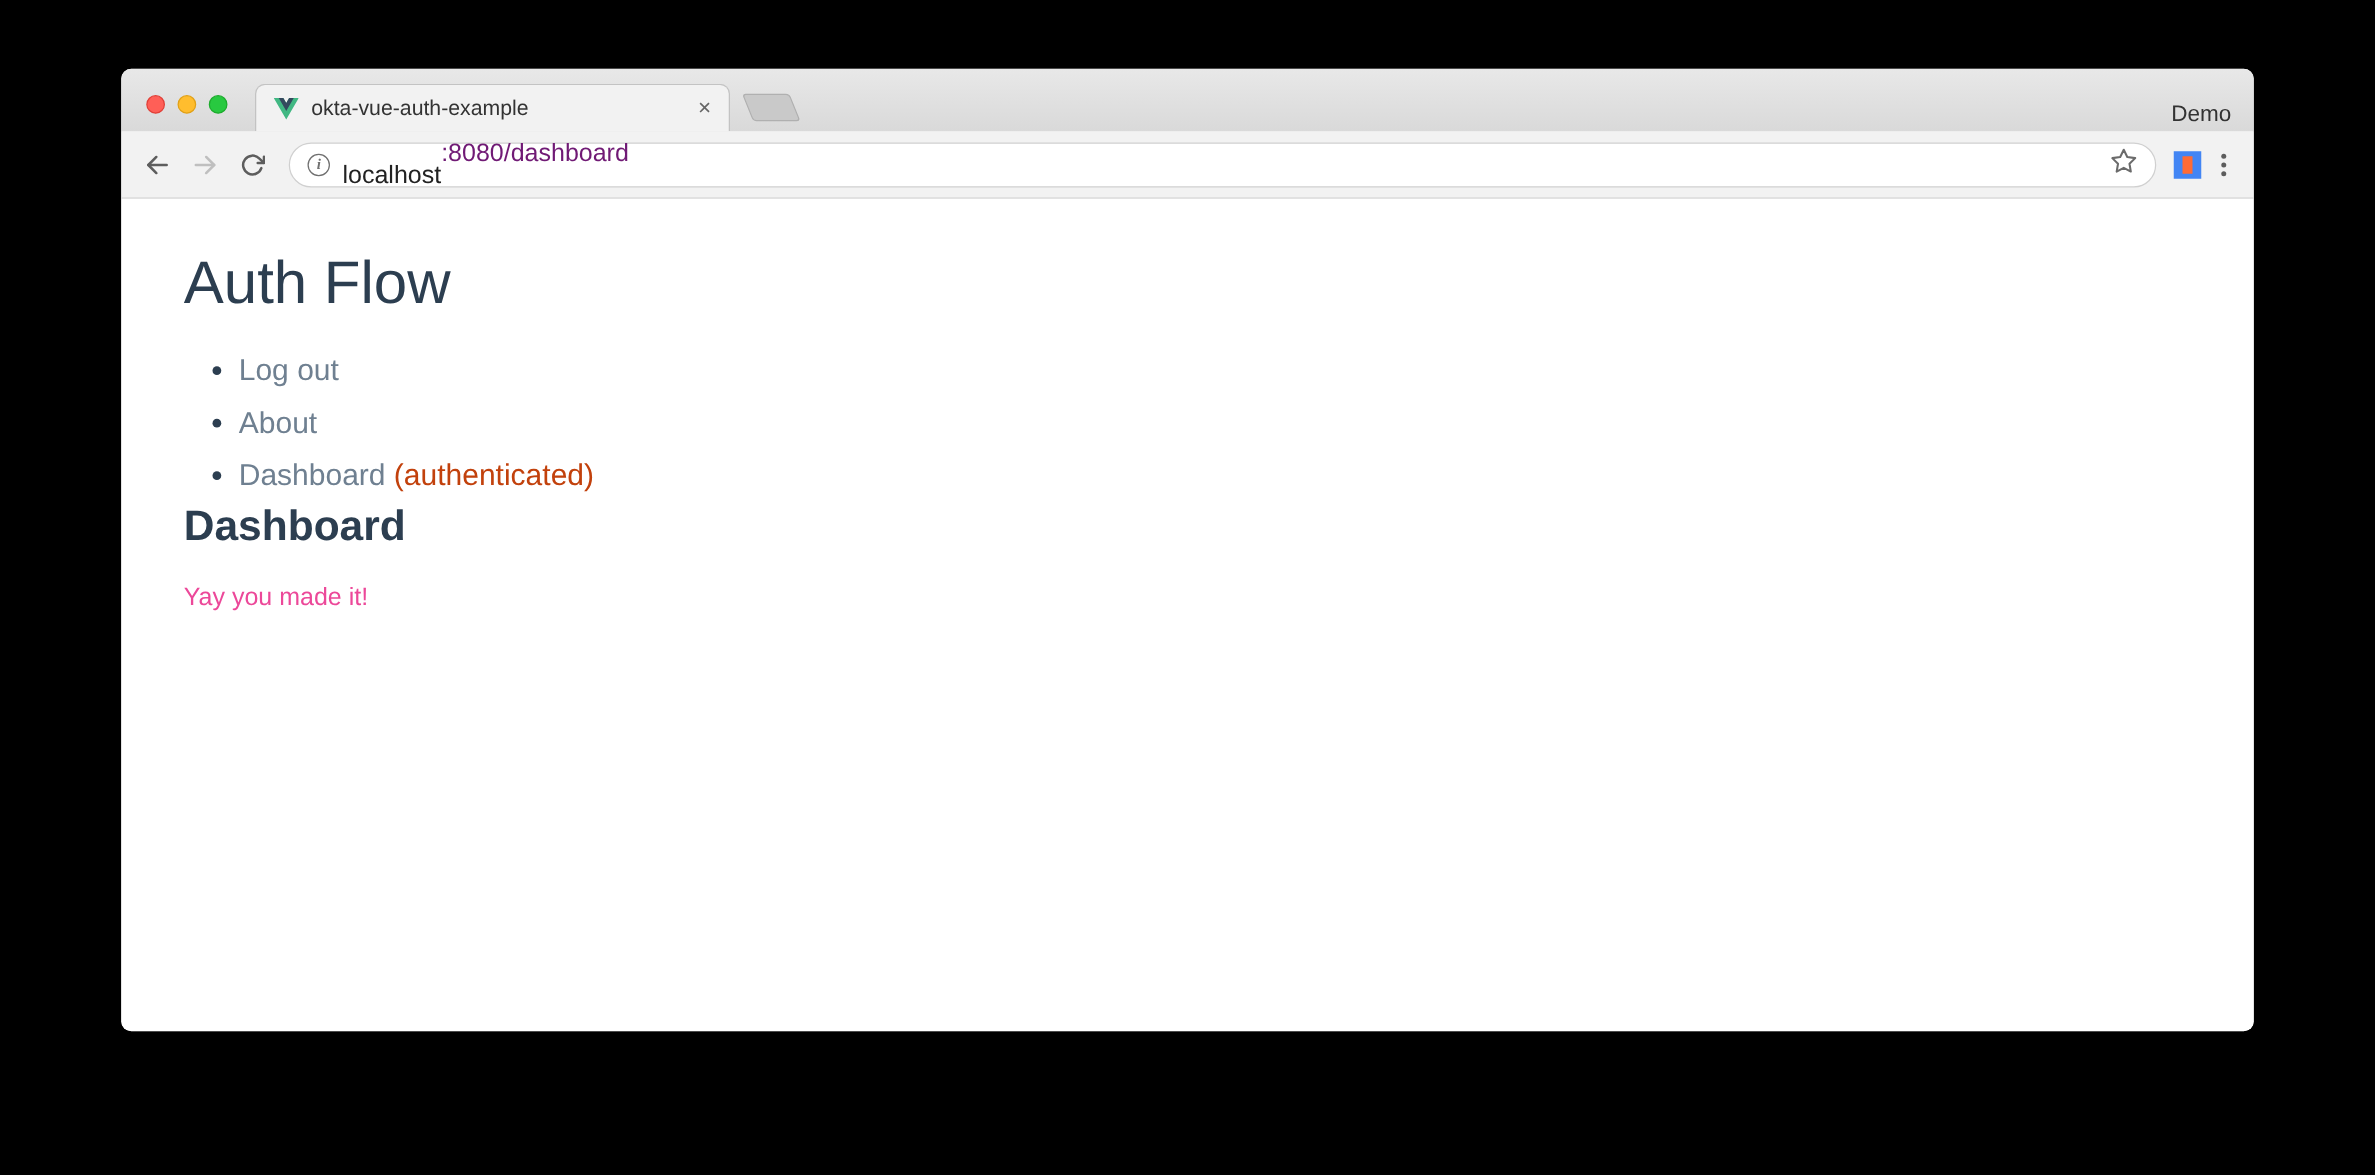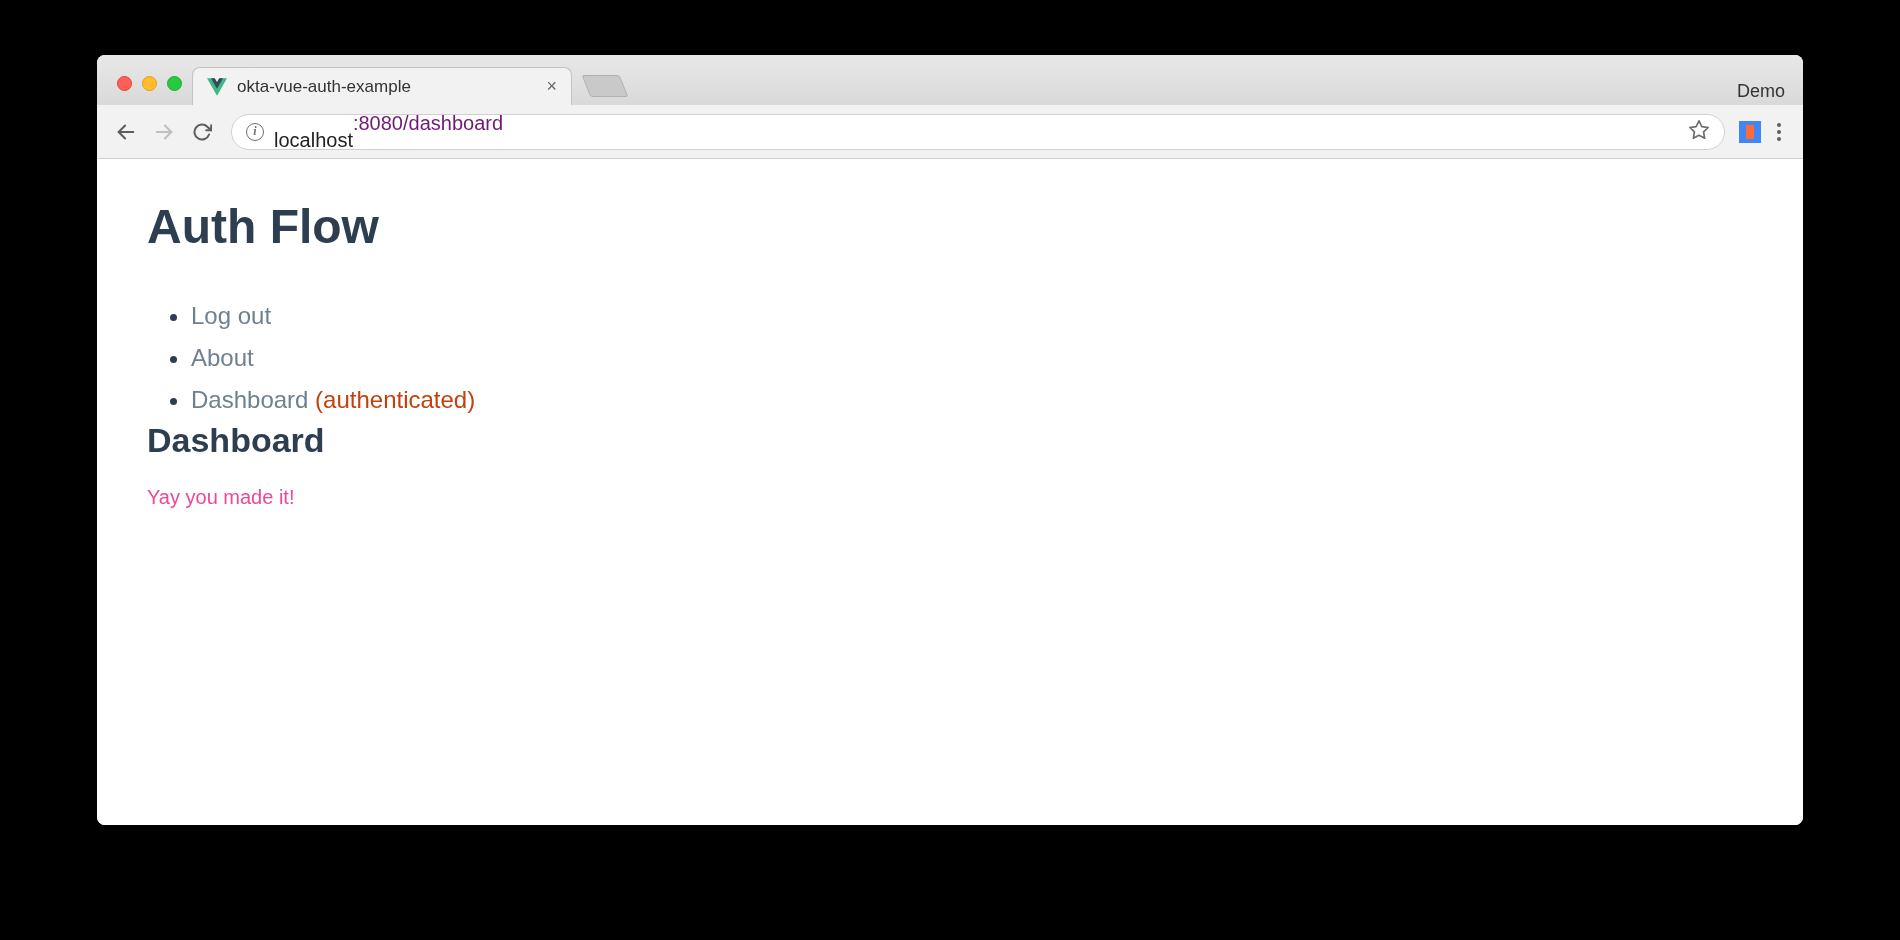--- a/index.html
+++ b/index.html
@@ -42,21 +42,21 @@
     .tl.yellow { background: #ffbd2e; border: 1px solid #e1a117; }
     .tl.green { background: #28c940; border: 1px solid #1dac2d; }
     .tab {
       height: 38px;
       background: #f2f2f2;
       border-top-left-radius: 8px;
       border-top-right-radius: 8px;
       display: flex;
       align-items: center;
       padding: 0 14px 0 14px;
-      margin-left: 2px;
+      margin-left: 14px;
       position: relative;
       min-width: 380px;
       border: 1px solid #c3c3c3;
       border-bottom: none;
     }
     .tab::before, .tab::after {
       content: '';
       position: absolute;
       bottom: 0;
       width: 12px;
@@ -169,23 +169,23 @@
     }
     .menu-dots span { width: 4px; height: 4px; background: #5d5d5d; border-radius: 50%; }
     .page {
       flex: 1;
       background: #fff;
       padding: 40px 50px;
       color: #2c3e50;
     }
     .page h1 {
       font-size: 48px;
-      font-weight: 700;
-      color: #2c3e50;
-      margin-bottom: 41px;
+      font-weight: 400;
+      color: #2c3e50;
+      margin-bottom: 22px;
     }
     .page ul {
       list-style: disc;
       padding-left: 44px;
     }
     .page ul li {
       font-size: 24px;
       line-height: 1.75;
       color: #2c3e50;
     }

